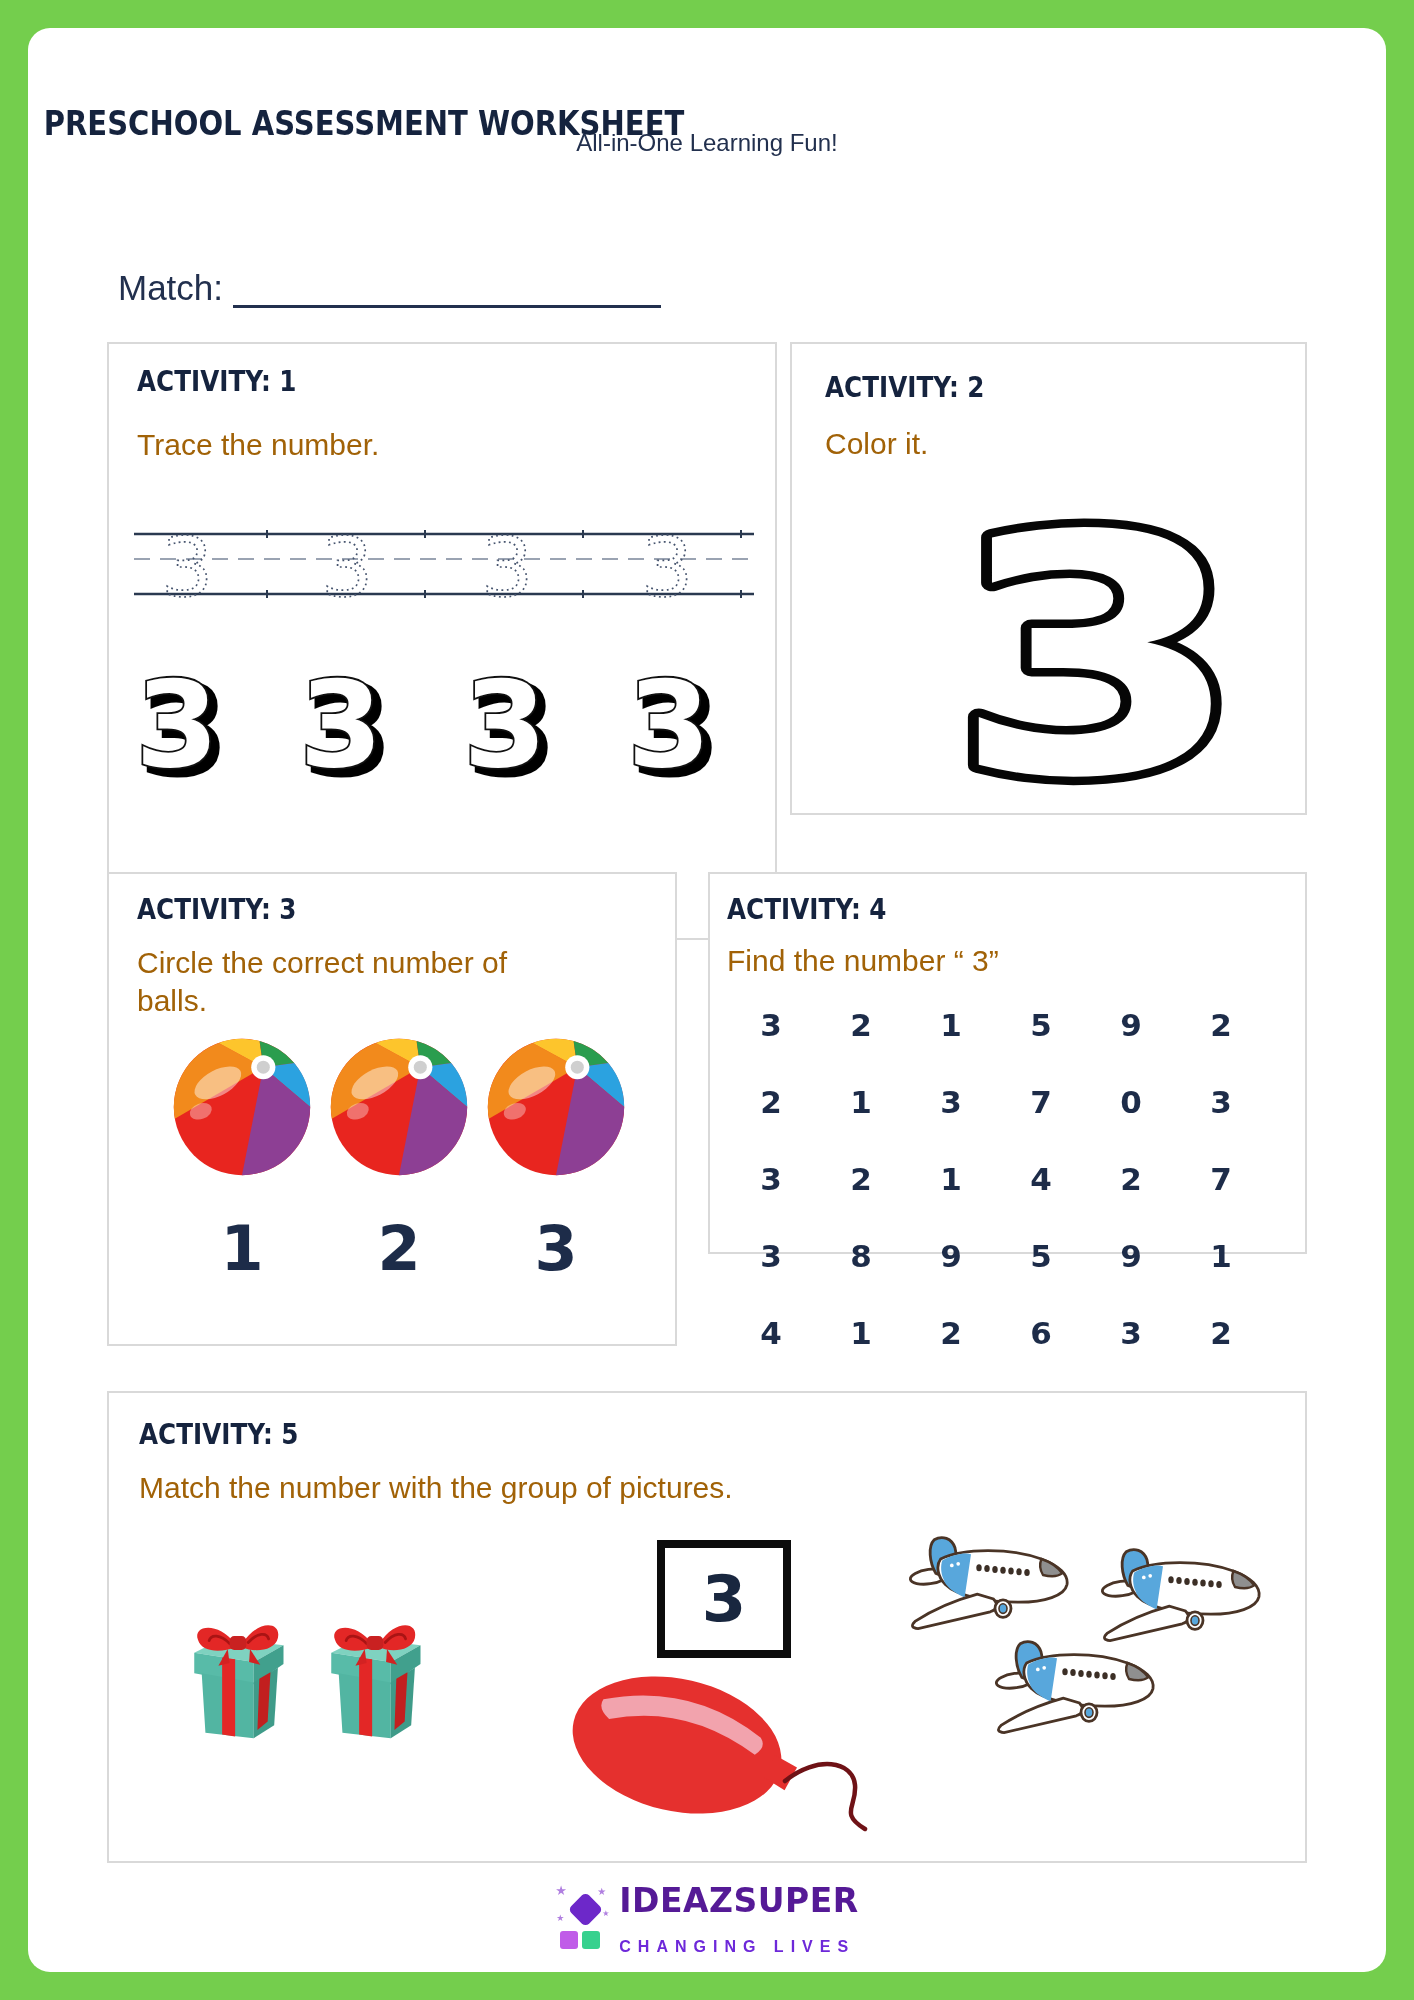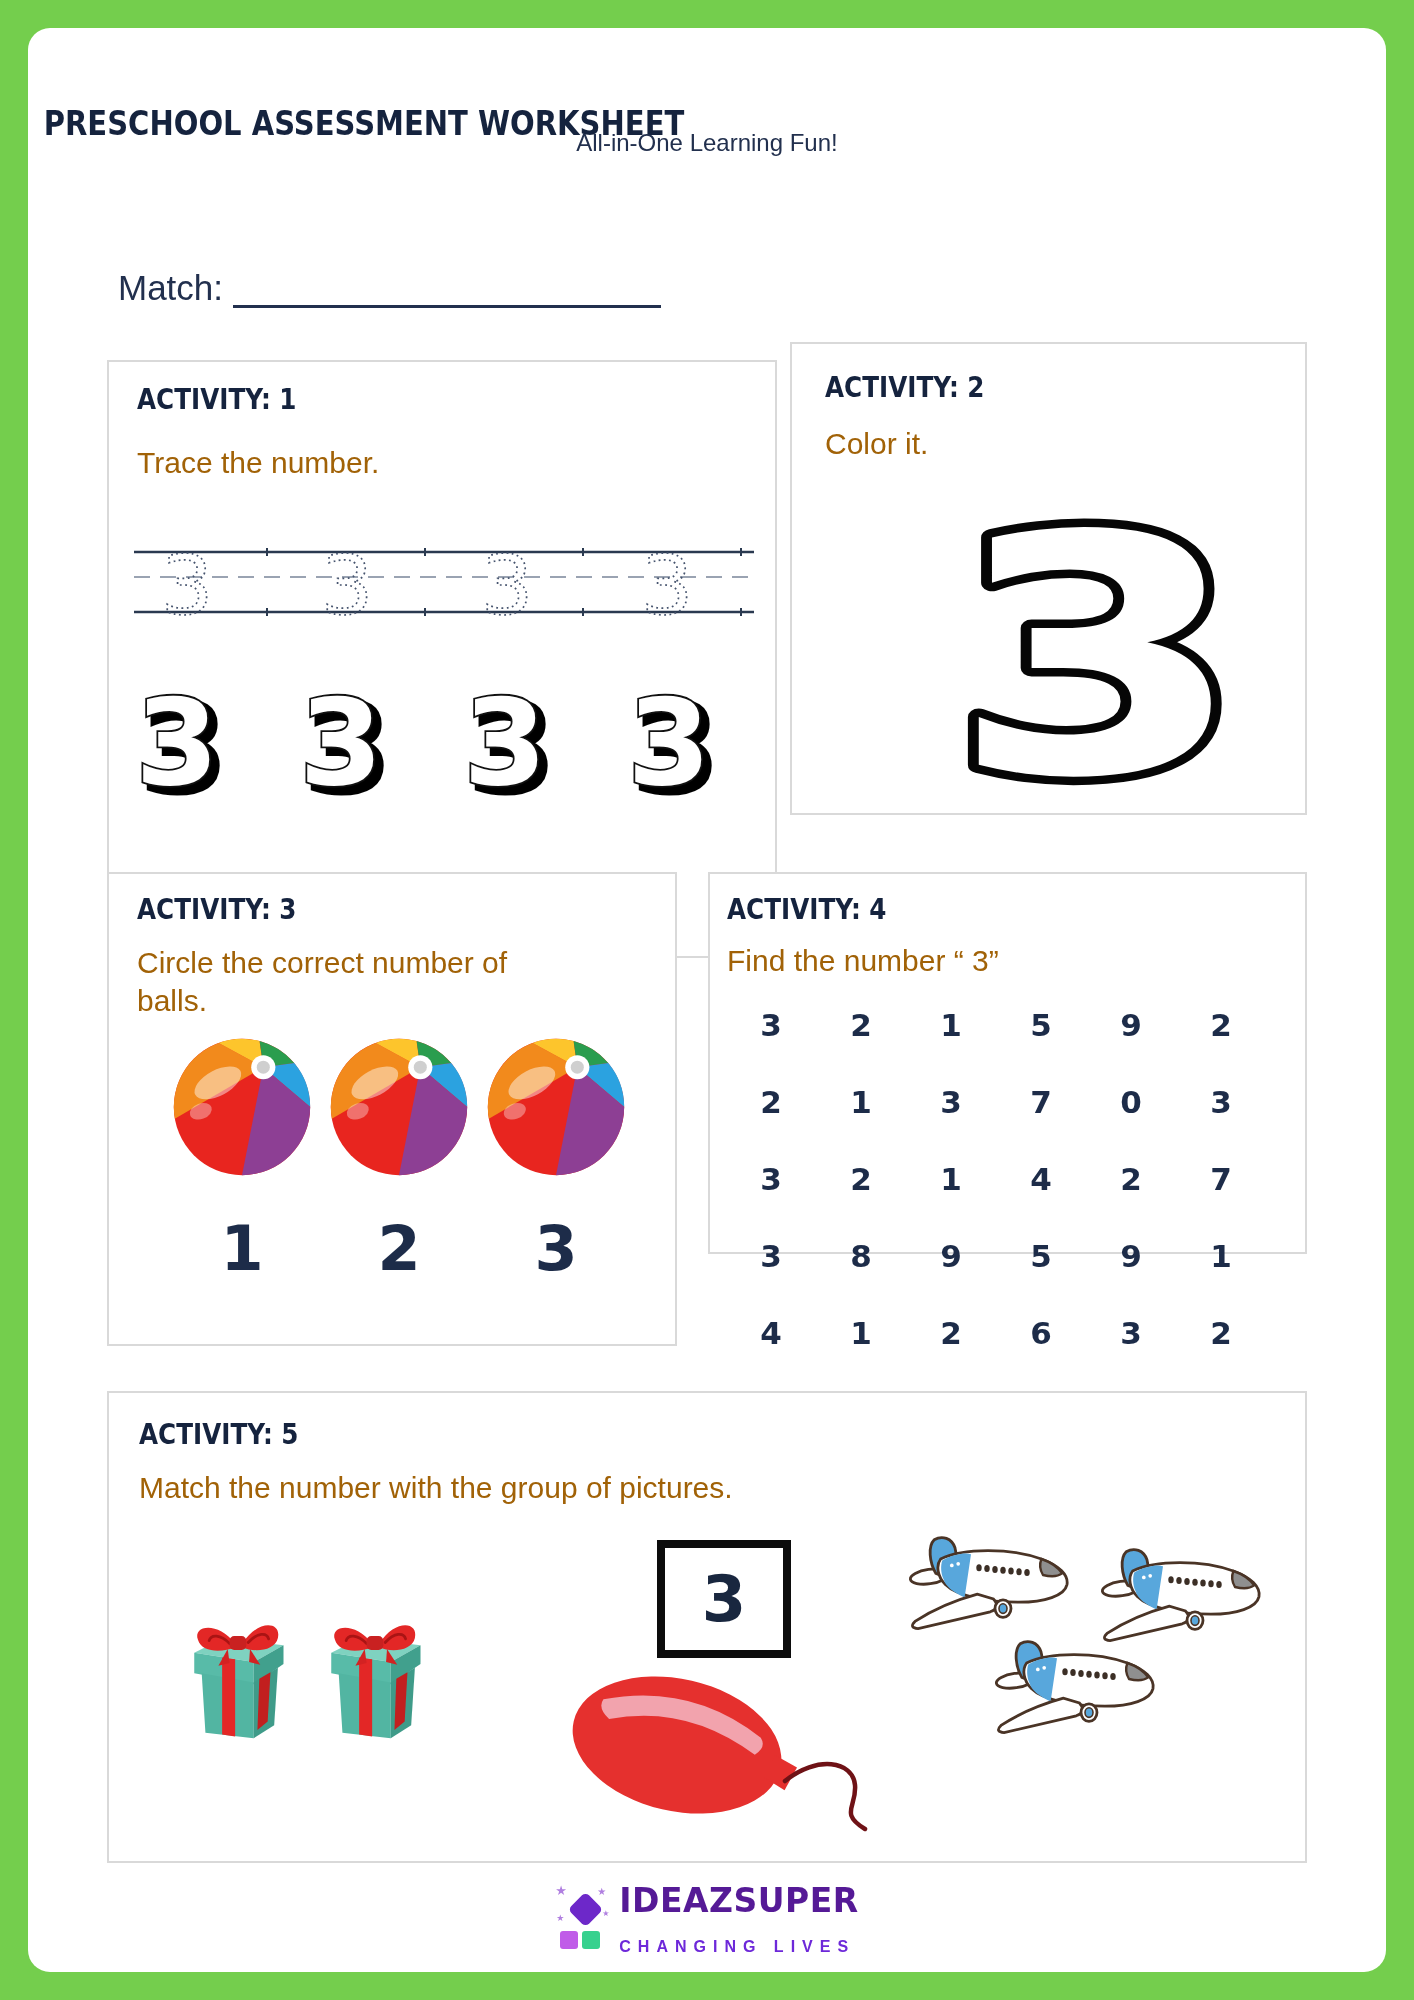--- a/index.html
+++ b/index.html
@@ -8,21 +8,21 @@
 
   .title{position:absolute;top:82px;left:0;width:100%;text-align:left;color:#15233e;
          font-family:"DejaVu Sans",sans-serif;font-weight:800;font-size:33px;letter-spacing:0px;}
   .title>span{display:inline-block;transform:scaleX(.88);}
   .subtitle{position:absolute;top:129px;left:0;width:100%;text-align:center;color:#22304e;font-size:24px;}
 
   .name-row{position:absolute;left:118px;top:268px;display:flex;align-items:flex-end;color:#22304e;font-size:35px;}
   .name-line{display:inline-block;width:428px;height:36px;border-bottom:3px solid #22304e;margin-left:10px;}
 
   .card{position:absolute;background:#fff;border:2px solid #d9d9d9;box-sizing:border-box;}
-  #card1{left:107px;top:360px;width:670px;height:598px;}
+  #card1{left:107px;top:342px;width:670px;height:598px;}
   #card2{left:790px;top:342px;width:517px;height:473px;padding-left:20px;}
   #card3{left:107px;top:872px;width:570px;height:474px;}
   #card4{left:708px;top:872px;width:599px;height:382px;text-align:center;}
   #card5{left:107px;top:1391px;width:1200px;height:472px;}
 
   .act-h{position:absolute;margin:0;font-family:"DejaVu Sans",sans-serif;font-weight:800;font-size:29px;color:#15233e;white-space:nowrap;}
   .act-h>span{display:inline-block;transform:scaleX(.85);transform-origin:left center;}
   .instr{position:absolute;margin:0;font-size:30px;color:#a16207;line-height:1.27;}
 
   

